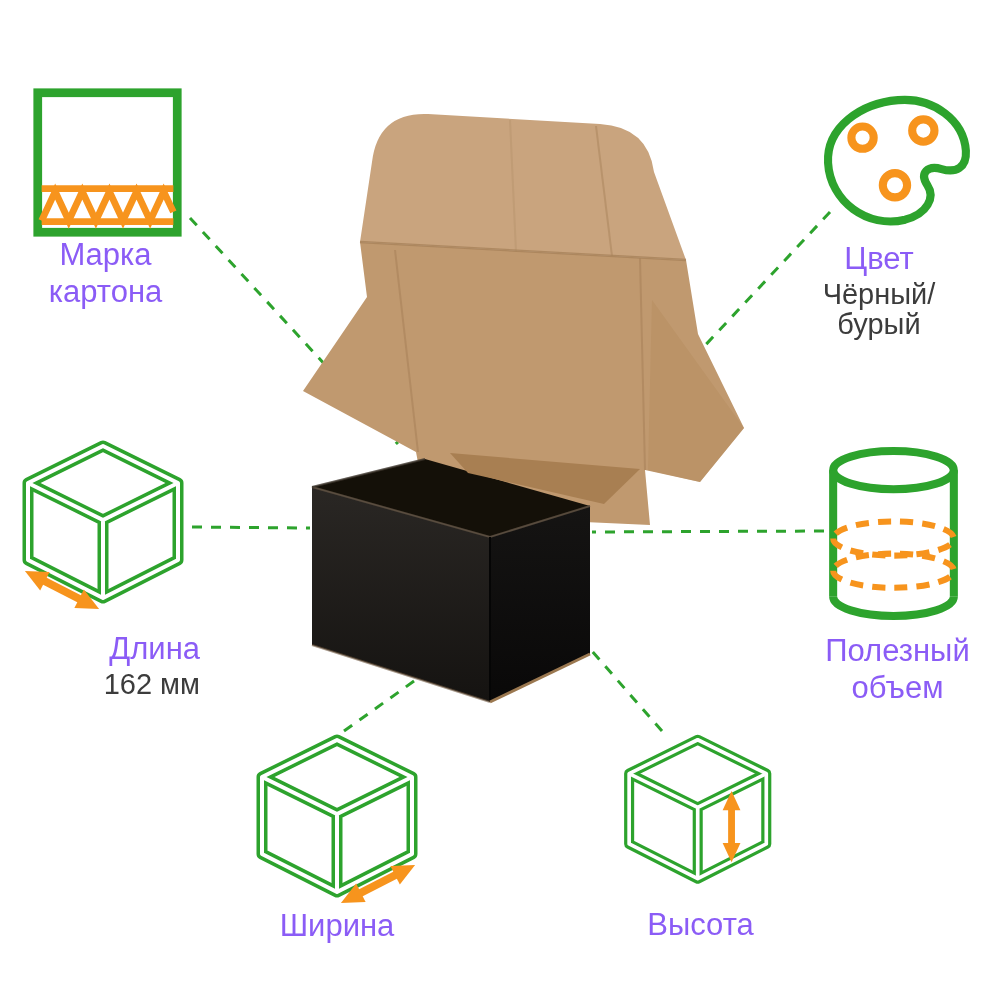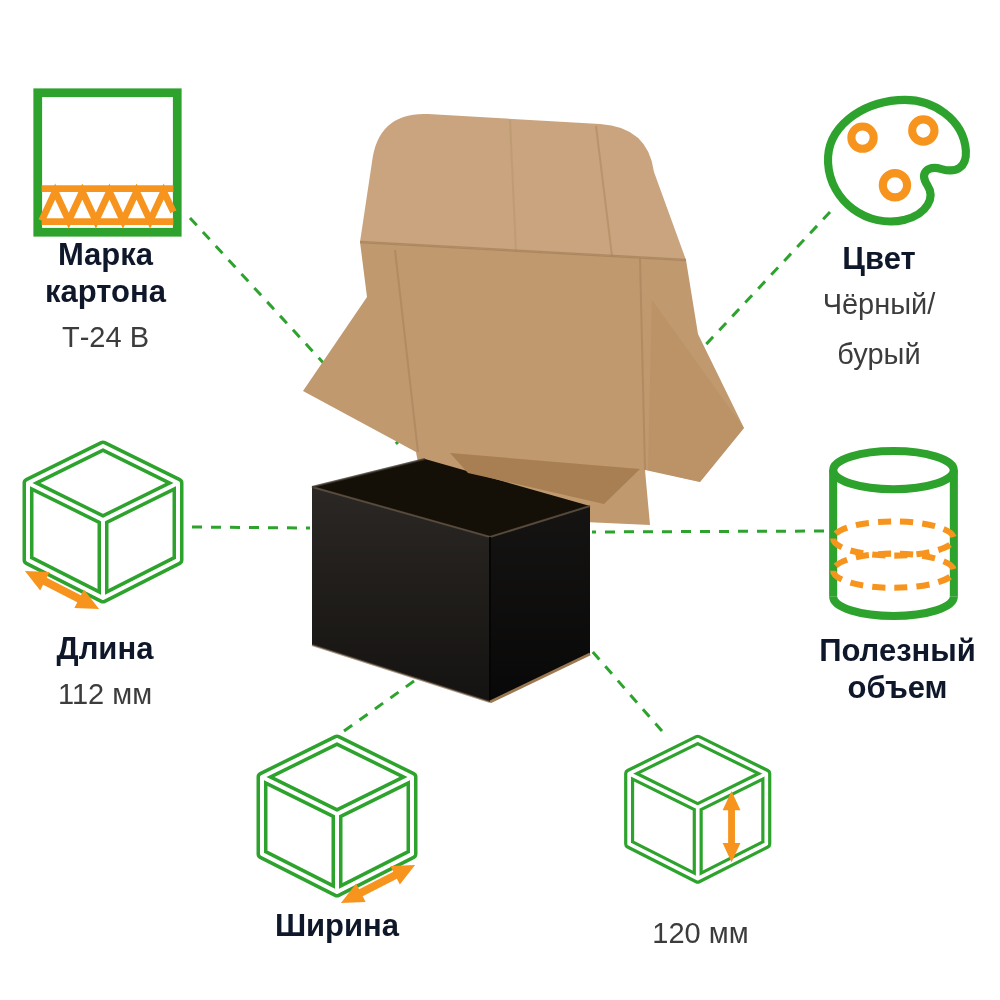--- a/index.html
+++ b/index.html
@@ -10,22 +10,22 @@
     color:var(--text,#111);
   }
   .abs{position:absolute;}
   svg{display:block;overflow:visible;}
   .connectors{position:absolute;left:0;top:0;width:1000px;height:1000px;pointer-events:none;}
   .dash{stroke:var(--green);stroke-width:3;stroke-dasharray:10 9;fill:none;}
   .stroke-green{stroke:var(--green);fill:none;}
   .stroke-orange{stroke:var(--orange);fill:none;}
   .fill-orange{fill:var(--orange);stroke:none;}
   .feature-text{position:absolute;text-align:center;}
-  .feature-label{font-size:31px;font-weight:700;line-height:37px;color:#0f172a;}
-  .feature-value{font-size:29px;font-weight:400;line-height:50px;color:var(--text_muted,#3f3f3f);margin-top:2px;white-space:pre-line;}
+  .feature-label{font-size:31px;font-weight:400;line-height:37px;color:#8b5cf6;}
+  .feature-value{font-size:29px;font-weight:400;line-height:30px;color:var(--text_muted,#3f3f3f);margin-top:2px;white-space:pre-line;}
   .crease{stroke:#a8825a;fill:none;}
 </style>
 </head>
 <body>
 
 <svg class="connectors" viewBox="0 0 1000 1000">
   <line class="dash" x1="190" y1="218" x2="398" y2="444"></line>
   <line class="dash" x1="830" y1="212" x2="654" y2="400"></line>
   <line class="dash" x1="192" y1="527" x2="310" y2="528"></line>
   <line class="dash" x1="824" y1="531" x2="592" y2="532"></line>
@@ -74,21 +74,20 @@
 <div class="abs" style="left:30px;top:85px;">
   <svg width="155" height="155" viewBox="0 0 160 160">
     <rect class="stroke-green" x="8" y="8" width="144" height="144" stroke-width="9"></rect>
     <path class="stroke-orange" d="M 12 107 H 148" stroke-width="7"></path>
     <path class="stroke-orange" stroke-width="7" stroke-linejoin="miter" d="M 12 140 L 26 110 L 40 140 L 54 110 L 68 140 L 82 110 L 96 140 L 110 110 L 124 140 L 138 110 L 148 131"></path>
     <path class="stroke-orange" d="M 12 141 H 148" stroke-width="7"></path>
   </svg>
 </div>
 <div class="feature-text" style="left:8px;top:236px;width:195px;">
   <div class="feature-label">Марка картона</div>
-  <div class="feature-value">Т-24 В</div>
 </div>
 
 <div class="abs" style="left:822px;top:92px;">
   <svg width="152" height="147" viewBox="0 0 150 145">
     <path class="stroke-green" stroke-width="8" stroke-linejoin="round" d="M 75 8 C 110 5 140 28 142 58 C 143 75 132 80 118 76 C 104 72 96 80 104 92 C 112 104 104 120 82 126 C 45 135 8 108 6 70 C 4 35 38 11 75 8 Z"></path>
     <circle class="stroke-orange" stroke-width="8" cx="40" cy="45" r="11"></circle>
     <circle class="stroke-orange" stroke-width="8" cx="100" cy="38" r="11"></circle>
     <circle class="stroke-orange" stroke-width="8" cx="72" cy="92" r="12"></circle>
   </svg>
 </div>
@@ -104,23 +103,23 @@
     <path class="stroke-green" stroke-width="11" d="M 10 45 L 85 82 L 160 45 M 85 82 L 85 160"></path>
     <path stroke="#ffffff" fill="none" stroke-width="4" stroke-linejoin="round" d="M 85 8 L 160 45 L 160 122 L 85 160 L 10 122 L 10 45 Z"></path>
     <path stroke="#ffffff" fill="none" stroke-width="4" d="M 10 45 L 85 82 L 160 45 M 85 82 L 85 160"></path>
     <g transform="translate(44,152) rotate(27) scale(0.8)">
       <line class="stroke-orange" stroke-width="10" x1="-26" y1="0" x2="26" y2="0"></line>
       <polygon class="fill-orange" points="-52,0 -24,-13 -24,13"></polygon>
       <polygon class="fill-orange" points="52,0 24,-13 24,13"></polygon>
     </g>
   </svg>
 </div>
-<div class="feature-text" style="left:10px;top:630px;width:190px;">
+<div class="feature-text" style="left:10px;top:630px;width:190px;text-align:right;">
   <div class="feature-label">Длина</div>
-  <div class="feature-value">112 мм</div>
+  <div class="feature-value">162 мм</div>
 </div>
 
 <div class="abs" style="left:826px;top:446px;">
   <svg width="136" height="176" viewBox="0 0 135 175">
     <ellipse class="stroke-green" stroke-width="8" cx="67" cy="24" rx="60" ry="19"></ellipse>
     <path class="stroke-green" stroke-width="8" d="M 7 24 L 7 150 M 127 24 L 127 150"></path>
     <path class="stroke-green" stroke-width="8" d="M 7 150 A 60 19 0 0 0 127 150"></path>
     <path class="stroke-orange" stroke-width="6" stroke-dasharray="13 9" d="M 7 92 A 60 17 0 0 0 127 92 A 60 17 0 0 0 7 92"></path>
     <path class="stroke-orange" stroke-width="6" stroke-dasharray="13 9" d="M 7 124 A 60 17 0 0 0 127 124 A 60 17 0 0 0 7 124"></path>
   </svg>
@@ -153,14 +152,14 @@
     <path stroke="#ffffff" fill="none" stroke-width="4" stroke-linejoin="round" d="M 85 8 L 160 45 L 160 122 L 85 160 L 10 122 L 10 45 Z"></path>
     <path stroke="#ffffff" fill="none" stroke-width="4" d="M 10 45 L 85 82 L 160 45 M 85 82 L 85 160"></path>
     <g transform="translate(122,103) rotate(90) scale(0.75)">
       <line class="stroke-orange" stroke-width="10" x1="-26" y1="0" x2="26" y2="0"></line>
       <polygon class="fill-orange" points="-52,0 -24,-13 -24,13"></polygon>
       <polygon class="fill-orange" points="52,0 24,-13 24,13"></polygon>
     </g>
   </svg>
 </div>
 <div class="feature-text" style="left:608px;top:906px;width:185px;">
-  <div class="feature-value">120 мм</div>
+  <div class="feature-label">Высота</div>
 </div>
 
 </body></html>

